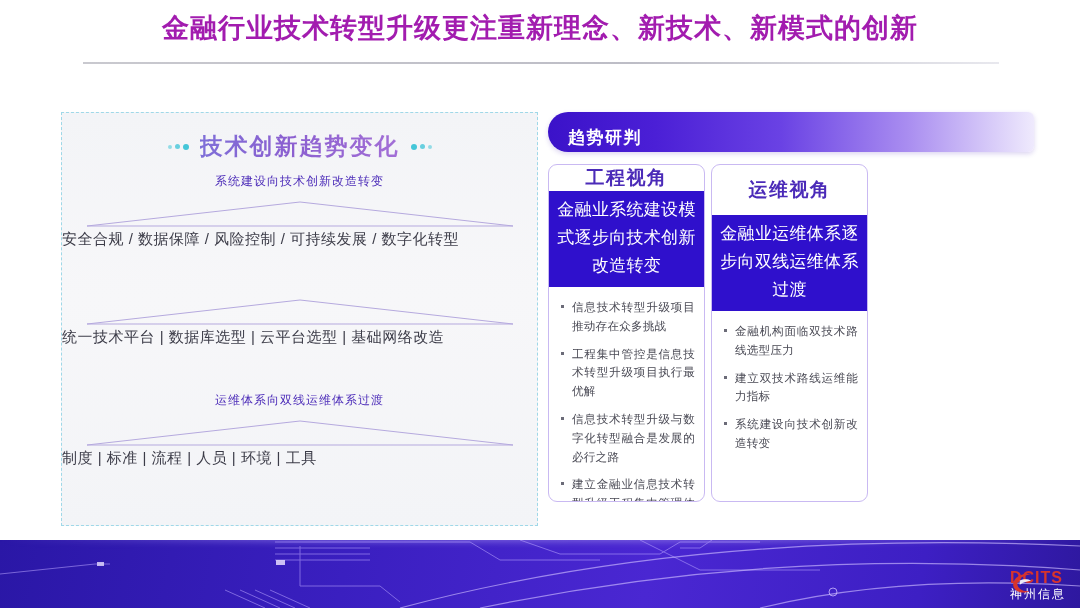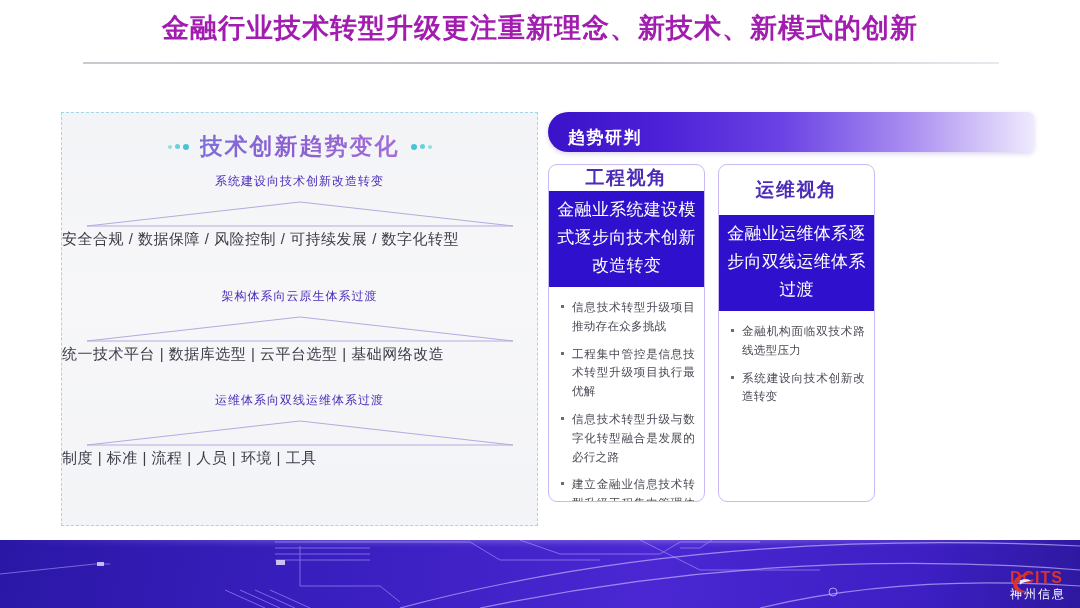--- a/index.html
+++ b/index.html
@@ -79,21 +79,21 @@
     box-shadow:0 2px 5px rgba(60,20,180,.18);
     overflow:hidden;
   }
   .rp-header-label{
     position:absolute;left:20px;top:0;height:50px;display:flex;align-items:center;
     color:#fff;font-size:17px;font-weight:bold;letter-spacing:1.5px;
   }
 
   .cards{
     position:absolute;left:0;top:52px;width:486px;height:340px;
-    display:flex;gap:13px;
+    display:flex;gap:6px;
   }
   .card{
     width:157px;height:338px;
     border:1px solid #c9b9f2;border-radius:9px;
     background:#ffffff;box-sizing:border-box;
     display:flex;flex-direction:column;
     overflow:hidden;
   }
   .card-title{
     height:50px;display:flex;align-items:center;justify-content:center;
@@ -169,21 +169,20 @@
     <div class="chev">
       <svg width="430" height="30" viewBox="0 0 430 30">
         <polyline points="2,28 215,4 428,28" fill="none" stroke="#b5a9de" stroke-width="1"></polyline>
         <line x1="2" y1="28" x2="428" y2="28" stroke="#b5a9de" stroke-width="1"></line>
       </svg>
     </div>
     <div class="lp-items">安全合规 / 数据保障 / 风险控制 / 可持续发展 / 数字化转型</div>
   </div>
 
   <div class="lp-group lp-g2">
-    <div class="lp-sub">架构体系向云原生体系过渡</div>
     <div class="chev">
       <svg width="430" height="30" viewBox="0 0 430 30">
         <polyline points="2,28 215,4 428,28" fill="none" stroke="#b5a9de" stroke-width="1"></polyline>
         <line x1="2" y1="28" x2="428" y2="28" stroke="#b5a9de" stroke-width="1"></line>
       </svg>
     </div>
     <div class="lp-items">统一技术平台 | 数据库选型 | 云平台选型 | 基础网络改造</div>
   </div>
 
   <div class="lp-group lp-g3">
@@ -219,20 +218,21 @@
       </div>
     </div>
 
 
     <div class="card">
       <div class="card-title">运维视角</div>
       <div class="card-band">金融业运维体系逐步向双线运维体系过渡</div>
       <div class="card-body">
         <ul>
           <li>金融机构面临双技术路线选型压力</li>
+          <li>建立双技术路线运维能力指标</li>
           <li>系统建设向技术创新改造转变</li>
         </ul>
       </div>
     </div>
 
   </div>
 </div>
 
 <div class="bottom">
   <svg width="1080" height="68" viewBox="0 0 1080 68">

